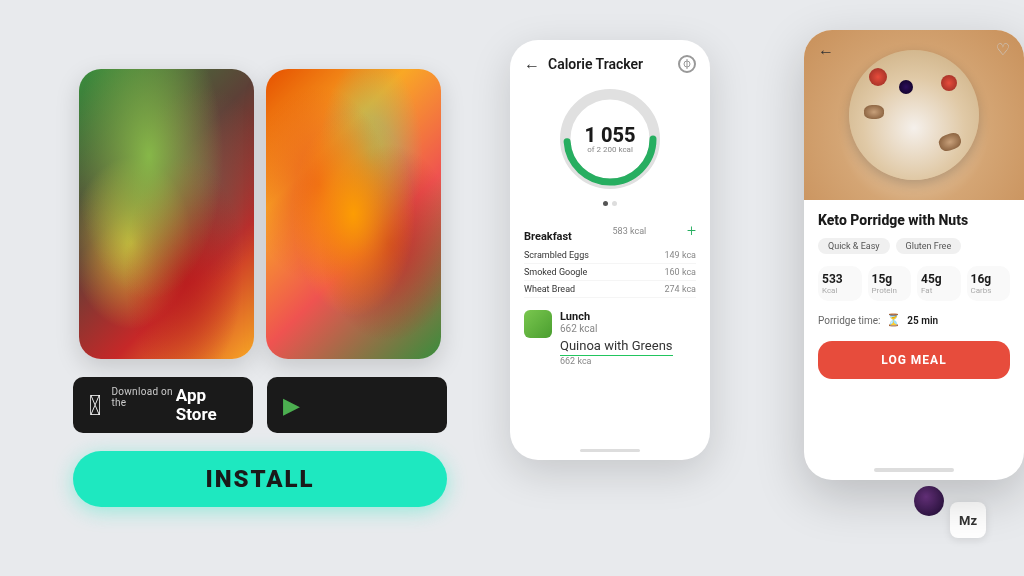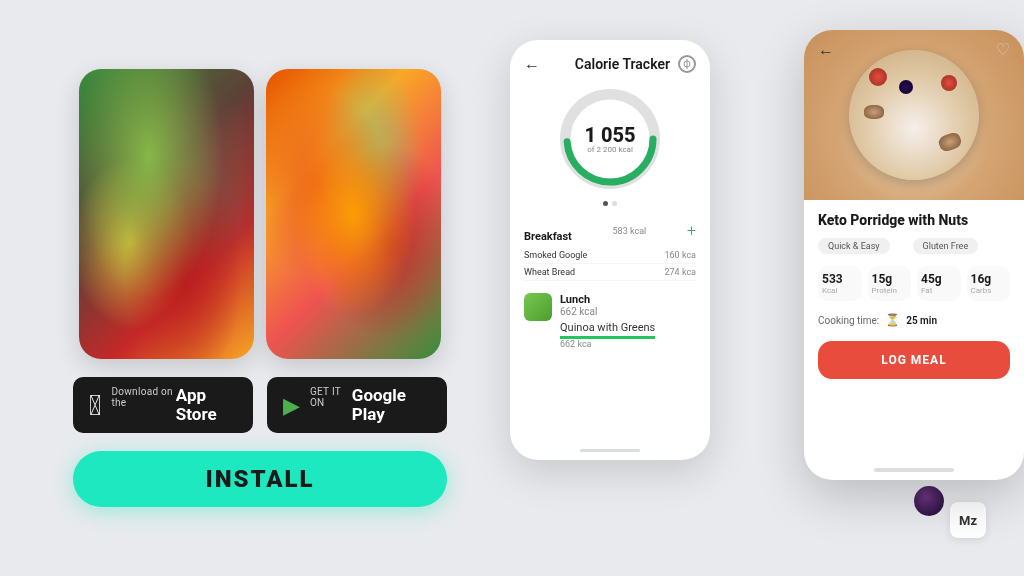--- a/index.html
+++ b/index.html
@@ -136,21 +136,21 @@
       font-size: 16px;
       color: #333;
       cursor: pointer;
     }
 
     .phone-title {
       font-size: 14px;
       font-weight: 600;
       color: #1a1a1a;
       flex: 1;
-      text-align: right;
+      text-align: left;
     }
 
     .phone-menu-icon {
       font-size: 14px;
       color: #666;
       width: 18px;
       height: 18px;
       border: 2px solid #999;
       border-radius: 50%;
       display: flex;
@@ -335,21 +335,21 @@
 
     .recipe-title {
       font-size: 14px;
       font-weight: 800;
       color: #1a1a1a;
       margin-bottom: 10px;
     }
 
     .tags {
       display: flex;
-      gap: 23px;
+      gap: 6px;
       margin-bottom: 12px;
     }
 
     .tag {
       background: #f0f0f0;
       border-radius: 20px;
       padding: 3px 10px;
       font-size: 9px;
       color: #555;
     }
@@ -527,24 +527,20 @@
     <div class="store-buttons">
       <div class="store-btn">
         <div class="store-btn-icon"></div>
         <div class="store-btn-text">
           <span class="store-btn-subtitle">Download on the</span>
           <span class="store-btn-title">App Store</span>
         </div>
       </div>
       <div class="store-btn">
         <div class="store-btn-icon" style="color:#4caf50; font-size:22px;">▶</div>
-        <div class="store-btn-text">
-          <span class="store-btn-subtitle">GET IT ON</span>
-          <span class="store-btn-title">Google Play</span>
-        </div>
       </div>
     </div>
 
     <div class="install-btn">INSTALL</div>
   </div>
 
   <div class="right-side">
 
     <div class="deco-walnut" style="top:30px; right:110px; transform:rotate(25deg);"></div>
     <div class="deco-walnut" style="top:55px; right:20px; transform:rotate(-15deg); width:32px; height:26px;"></div>
@@ -585,36 +581,40 @@
         <div class="dot"></div>
       </div>
 
       <div class="meal-section">
         <div class="meal-header">
           <span class="meal-title">Breakfast</span>
           <span class="meal-kcal">583 kcal</span>
           <span class="plus-icon">+</span>
         </div>
         <div class="meal-item">
+          <span class="meal-item-name">Scrambled Eggs</span>
+          <span class="meal-item-kcal">149 kca</span>
+        </div>
+        <div class="meal-item">
           <span class="meal-item-name">Smoked Google</span>
           <span class="meal-item-kcal">160 kca</span>
         </div>
         <div class="meal-item">
           <span class="meal-item-name">Wheat Bread</span>
           <span class="meal-item-kcal">274 kca</span>
         </div>
       </div>
 
       <div class="lunch-section">
         <div class="lunch-thumb"></div>
         <div class="lunch-info">
           <div style="font-size:11px; font-weight:700; color:#1a1a1a;">Lunch</div>
           <div style="font-size:10px; color:#888;">662 kcal</div>
           <div style="margin-top:4px;">
-            <div style="font-size:11px; color:#333; border-bottom:3px solid #22c55e; padding-bottom:2px;">Quinoa with Greens</div>
+            <div style="font-size:13px; color:#333; border-bottom:1px solid #22c55e; padding-bottom:2px;">Quinoa with Greens</div>
             <div style="font-size:9px; color:#888;">662 kca</div>
           </div>
         </div>
       </div>
 
       <div class="phone-1-bottom-bar"></div>
     </div>
 
     <div class="phone-2">
       <div class="phone-2-food-img">
@@ -654,21 +654,21 @@
             <div class="nutrition-val">45g</div>
             <div class="nutrition-label">Fat</div>
           </div>
           <div class="nutrition-item">
             <div class="nutrition-val">16g</div>
             <div class="nutrition-label">Carbs</div>
           </div>
         </div>
 
         <div class="cooking-time">
-          <span>Cooking time:</span>
+          <span>Porridge time:</span>
           <span class="clock-icon">⏳</span>
           <span class="time-val">25 min</span>
         </div>
 
         <div class="log-meal-btn">LOG MEAL</div>
       </div>
 
       <div class="phone-bottom-bar"></div>
     </div>
 

